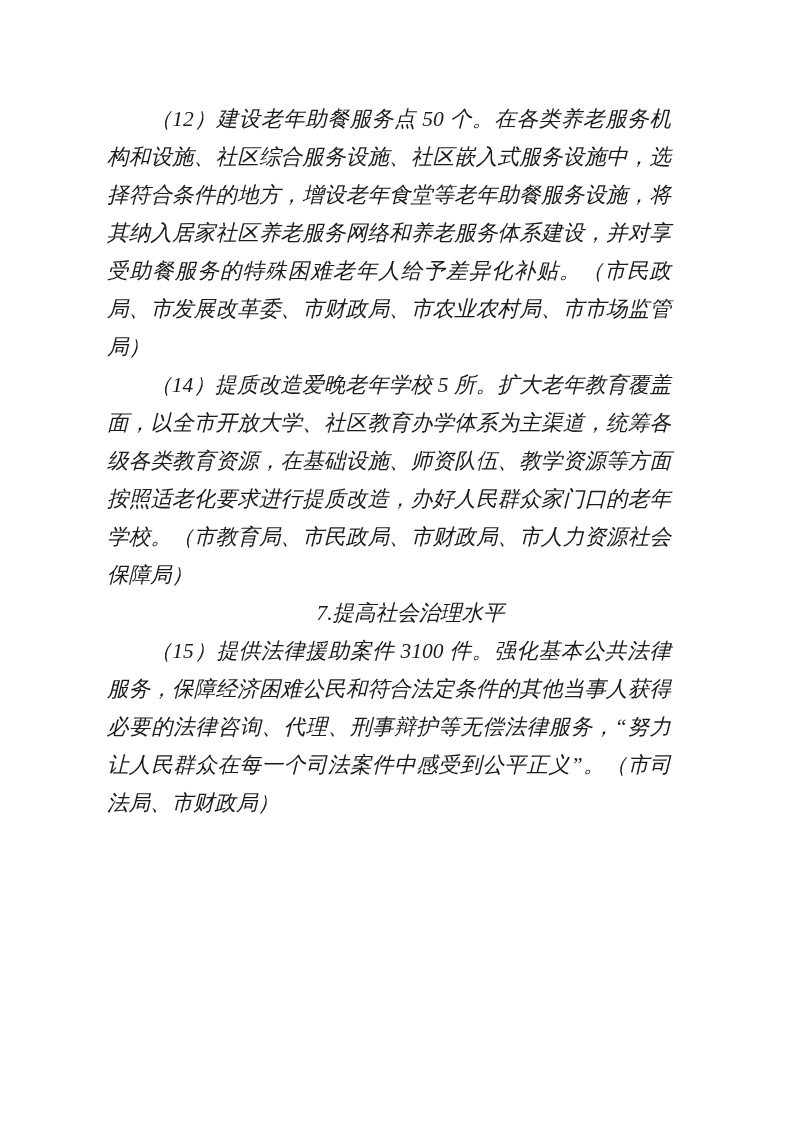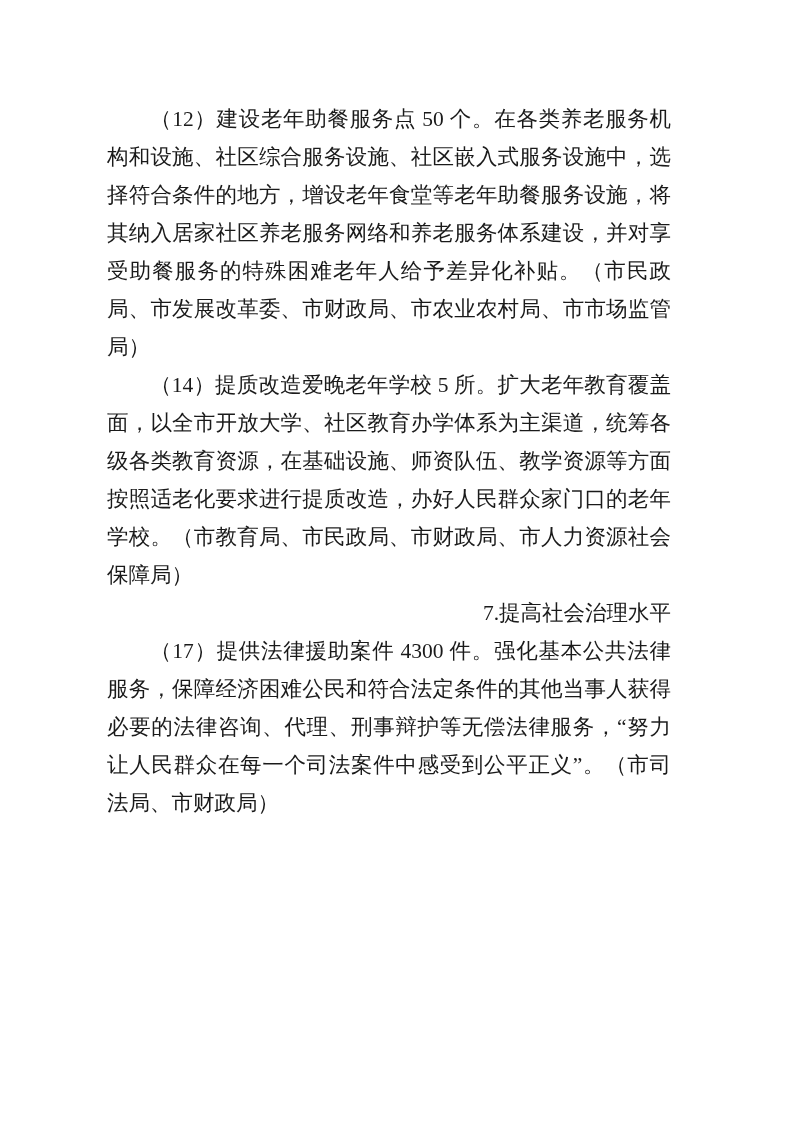--- a/index.html
+++ b/index.html
@@ -23,28 +23,29 @@
     color: #1a1a1a;
     font-size: 21.5px;
     line-height: 38px;
     text-align: justify;
   }
   .content p {
     margin: 0;
     padding: 0;
     text-indent: 2em;
     word-break: break-all;
+    font-style: italic;
   }
   .content p.heading {
-    text-align: right;
+    text-align: center;
   }
 </style>
 </head>
 <body>
 
 <div class="page">
   <div class="content">
     <p>（12）建设老年助餐服务点 50 个。在各类养老服务机构和设施、社区综合服务设施、社区嵌入式服务设施中，选择符合条件的地方，增设老年食堂等老年助餐服务设施，将其纳入居家社区养老服务网络和养老服务体系建设，并对享受助餐服务的特殊困难老年人给予差异化补贴。（市民政局、市发展改革委、市财政局、市农业农村局、市市场监管局）</p>
     <p>（14）提质改造爱晚老年学校 5 所。扩大老年教育覆盖面，以全市开放大学、社区教育办学体系为主渠道，统筹各级各类教育资源，在基础设施、师资队伍、教学资源等方面按照适老化要求进行提质改造，办好人民群众家门口的老年学校。（市教育局、市民政局、市财政局、市人力资源社会保障局）</p>
     <p class="heading">7.提高社会治理水平</p>
-    <p>（17）提供法律援助案件 4300 件。强化基本公共法律服务，保障经济困难公民和符合法定条件的其他当事人获得必要的法律咨询、代理、刑事辩护等无偿法律服务，“努力让人民群众在每一个司法案件中感受到公平正义”。（市司法局、市财政局）</p>
+    <p>（15）提供法律援助案件 3100 件。强化基本公共法律服务，保障经济困难公民和符合法定条件的其他当事人获得必要的法律咨询、代理、刑事辩护等无偿法律服务，“努力让人民群众在每一个司法案件中感受到公平正义”。（市司法局、市财政局）</p>
   </div>
 </div>
 
 </body></html>

